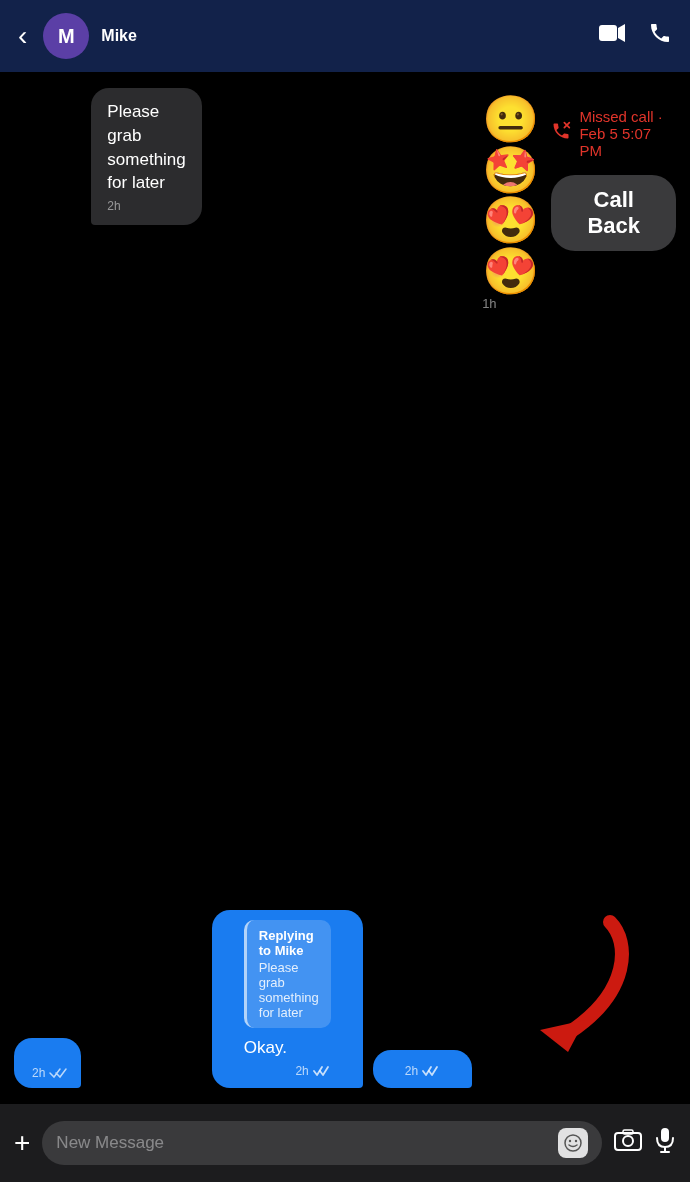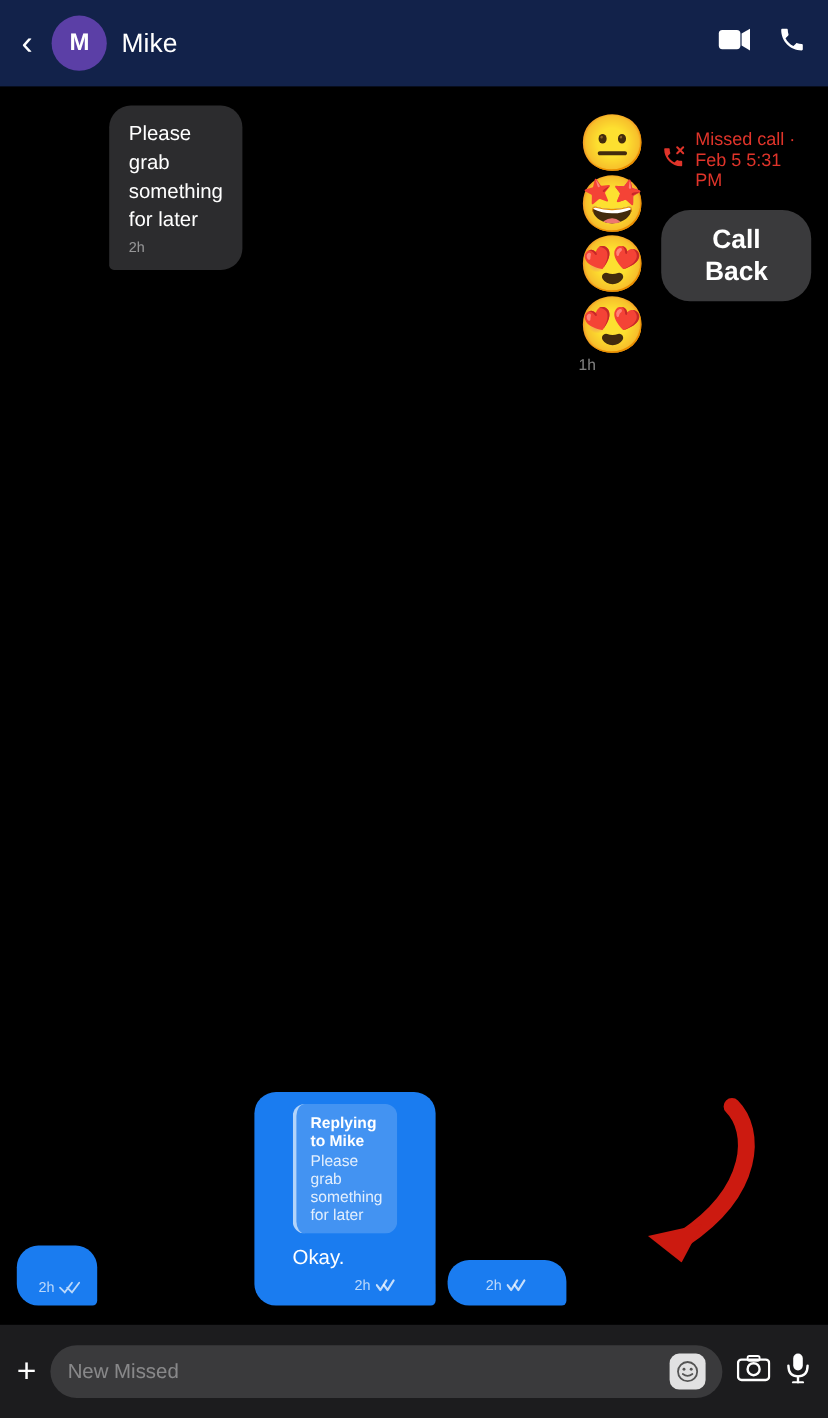--- a/index.html
+++ b/index.html
@@ -43,22 +43,22 @@
       align-items: center;
       justify-content: center;
       color: #fff;
       font-size: 20px;
       font-weight: 600;
       flex-shrink: 0;
     }
 
     .contact-name {
       color: #fff;
-      font-size: 22px;
-      font-weight: 400;
+      font-size: 16px;
+      font-weight: 700;
       flex: 1;
     }
 
     .header-icons {
       display: flex;
       gap: 22px;
       align-items: center;
     }
 
     .header-icon {
@@ -369,40 +369,40 @@
 
   <div class="missed-calls-section">
     <div class="missed-call-row">
       <span style="font-size:18px;">
         <svg width="20" height="20" viewBox="0 0 24 24" fill="#e0342a">
           <path d="M6.6 10.8c1.4 2.8 3.8 5.1 6.6 6.6l2.2-2.2c.3-.3.7-.4 1-.2 1.1.4 2.3.6 3.6.6.6 0 1 .4 1 1V20c0 .6-.4 1-1 1-9.4 0-17-7.6-17-17 0-.6.4-1 1-1h3.5c.6 0 1 .4 1 1 0 1.3.2 2.5.6 3.6.1.3 0 .7-.2 1L6.6 10.8z"></path>
           <line x1="16" y1="2" x2="22" y2="8" stroke="#e0342a" stroke-width="2" stroke-linecap="round"></line>
           <line x1="22" y1="2" x2="16" y2="8" stroke="#e0342a" stroke-width="2" stroke-linecap="round"></line>
         </svg>
       </span>
-      <span class="missed-call-text">Missed call · Feb 5 5:31 PM</span>
+      <span class="missed-call-text">Missed call · Feb 5 5:07 PM</span>
     </div>
     <button class="call-back-btn">Call Back</button>
   </div>
 
 </div>
 
 <div class="arrow-annotation">
   <svg width="130" height="140" viewBox="0 0 130 140" fill="none">
 
     <path d="M100 10 C120 30, 120 80, 60 120" stroke="#cc1a10" stroke-width="14" fill="none" stroke-linecap="round"></path>
 
     <polygon points="30,118 75,108 58,140" fill="#cc1a10"></polygon>
   </svg>
 </div>
 
 <div class="bottom-bar">
   <span class="plus-btn">+</span>
   <div class="message-input">
-    <span class="message-placeholder">New Missed</span>
+    <span class="message-placeholder">New Message</span>
     <div class="sticker-btn">
       <svg width="18" height="18" viewBox="0 0 18 18" fill="#555">
         <circle cx="9" cy="9" r="8" stroke="#555" stroke-width="1.5" fill="none"></circle>
         <circle cx="6" cy="7" r="1.2" fill="#555"></circle>
         <circle cx="12" cy="7" r="1.2" fill="#555"></circle>
         <path d="M5 11 Q9 14 13 11" stroke="#555" stroke-width="1.5" fill="none" stroke-linecap="round"></path>
       </svg>
     </div>
   </div>
   <span class="camera-btn">

